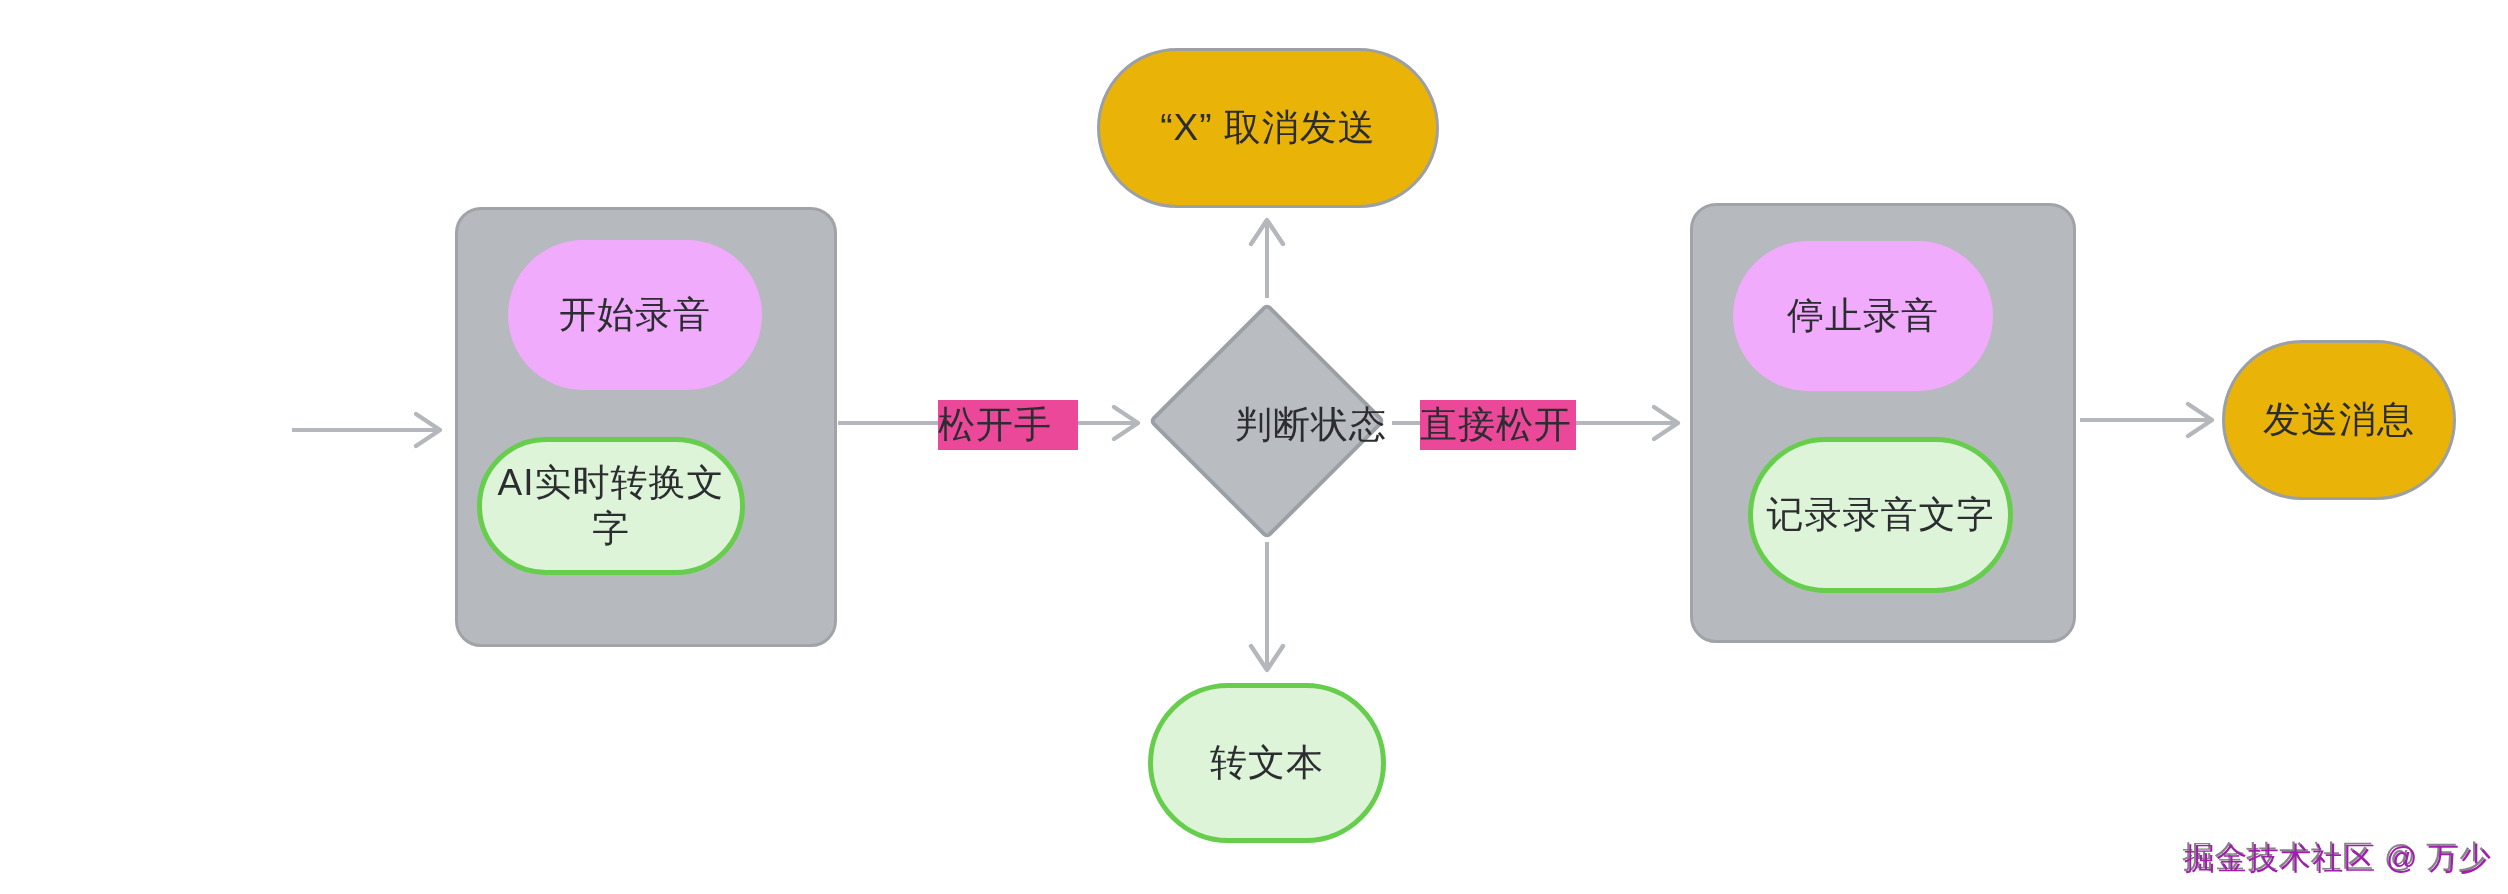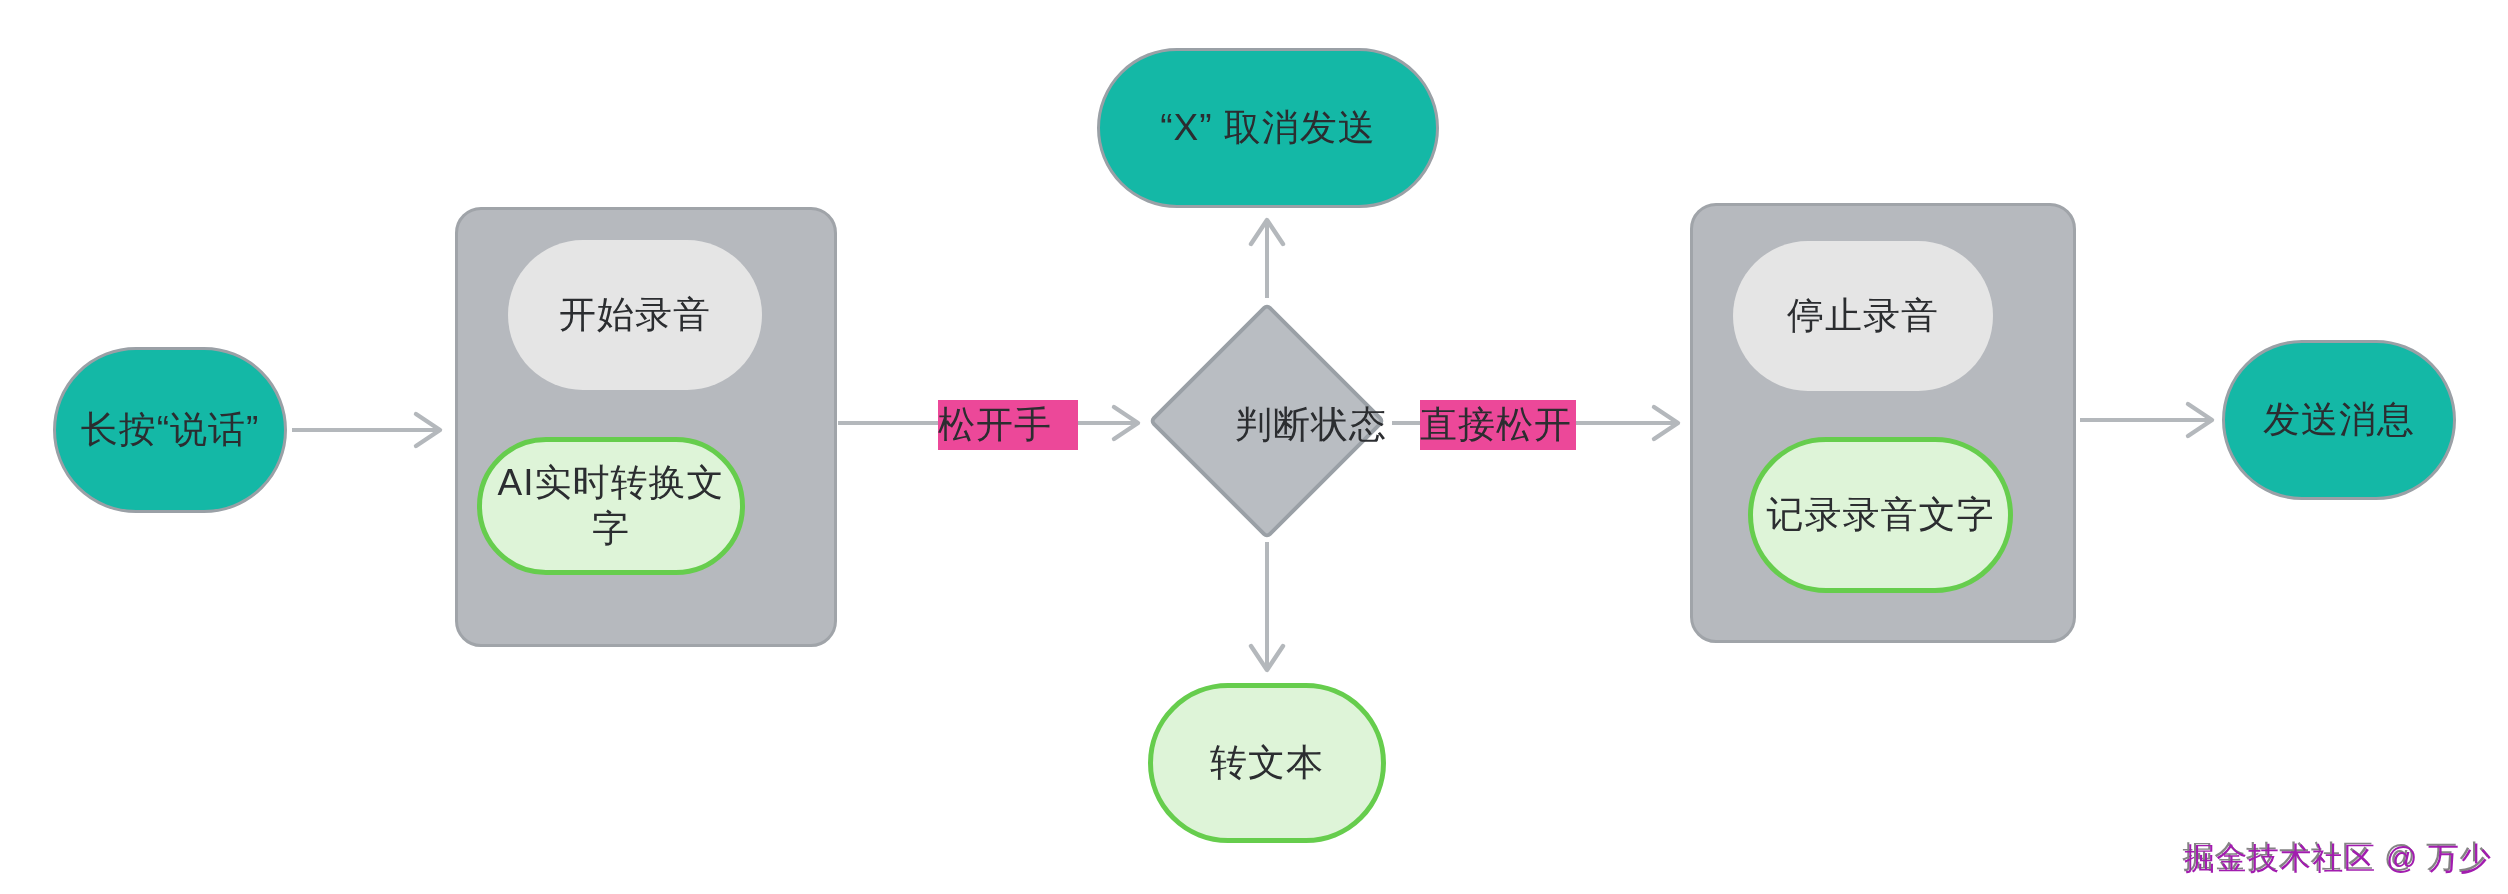--- a/index.html
+++ b/index.html
@@ -13,32 +13,32 @@
   }
   .edges{position:absolute;left:0;top:0;width:2508px;height:894px;}
   .node{
     position:absolute;
     display:flex;align-items:center;justify-content:center;
     font-size:37px;letter-spacing:1px;
     text-align:center;line-height:1.25;
     box-sizing:border-box;
   }
   .gray-pill{
-    background:#14b8a6;
+    background:#eab308;
     border:3px solid #9aa0a6;
   }
   .container-box{
     position:absolute;
     background:#b6b9be;
     border:3px solid #a0a4a9;
     border-radius:26px;
     box-sizing:border-box;
   }
   .white-pill{
-    background:#e5e5e5;
+    background:#f0abfc;
     border:none;
   }
   .green-pill{
     background:#def4d8;
     border:5px solid #66cd4d;
   }
   .diamond{
     position:absolute;
     left:1183px;top:337px;width:168px;height:168px;
     background:#b9bdc2;
@@ -83,21 +83,20 @@
       <path d="M838,423 L946,423"></path>
       <path d="M1068,423 L1138,423" marker-end="url(#ah)"></path>
       <path d="M1267,298 L1267,220" marker-end="url(#ah)"></path>
       <path d="M1267,542 L1267,670" marker-end="url(#ah)"></path>
       <path d="M1392,423 L1424,423"></path>
       <path d="M1566,423 L1678,423" marker-end="url(#ah)"></path>
       <path d="M2080,420 L2212,420" marker-end="url(#ah)"></path>
     </g>
   </svg>
 
-  <div class="node gray-pill" style="left:53px;top:347px;width:234px;height:166px;border-radius:83px;">长按“说话”</div>
 
   <div class="container-box" style="left:455px;top:207px;width:382px;height:440px;"></div>
   <div class="node white-pill" style="left:508px;top:240px;width:254px;height:150px;border-radius:75px;">开始录音</div>
   <div class="node green-pill" style="left:477px;top:437px;width:268px;height:138px;border-radius:77px;">AI实时转换文字</div>
 
   <div class="diamond"></div>
   <div class="diamond-label">判断状态</div>
 
   <div class="node gray-pill" style="left:1097px;top:48px;width:342px;height:160px;border-radius:80px;">“X” 取消发送</div>
 

